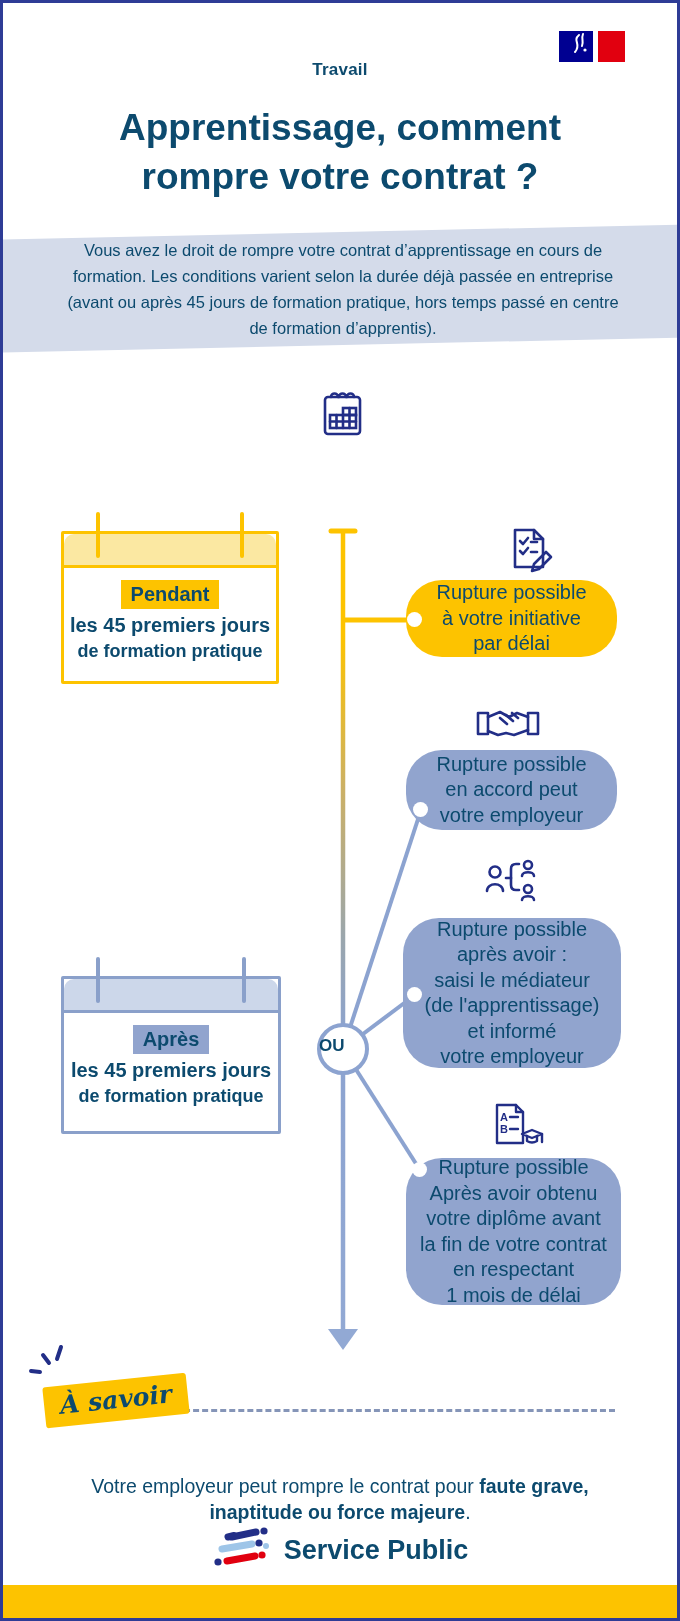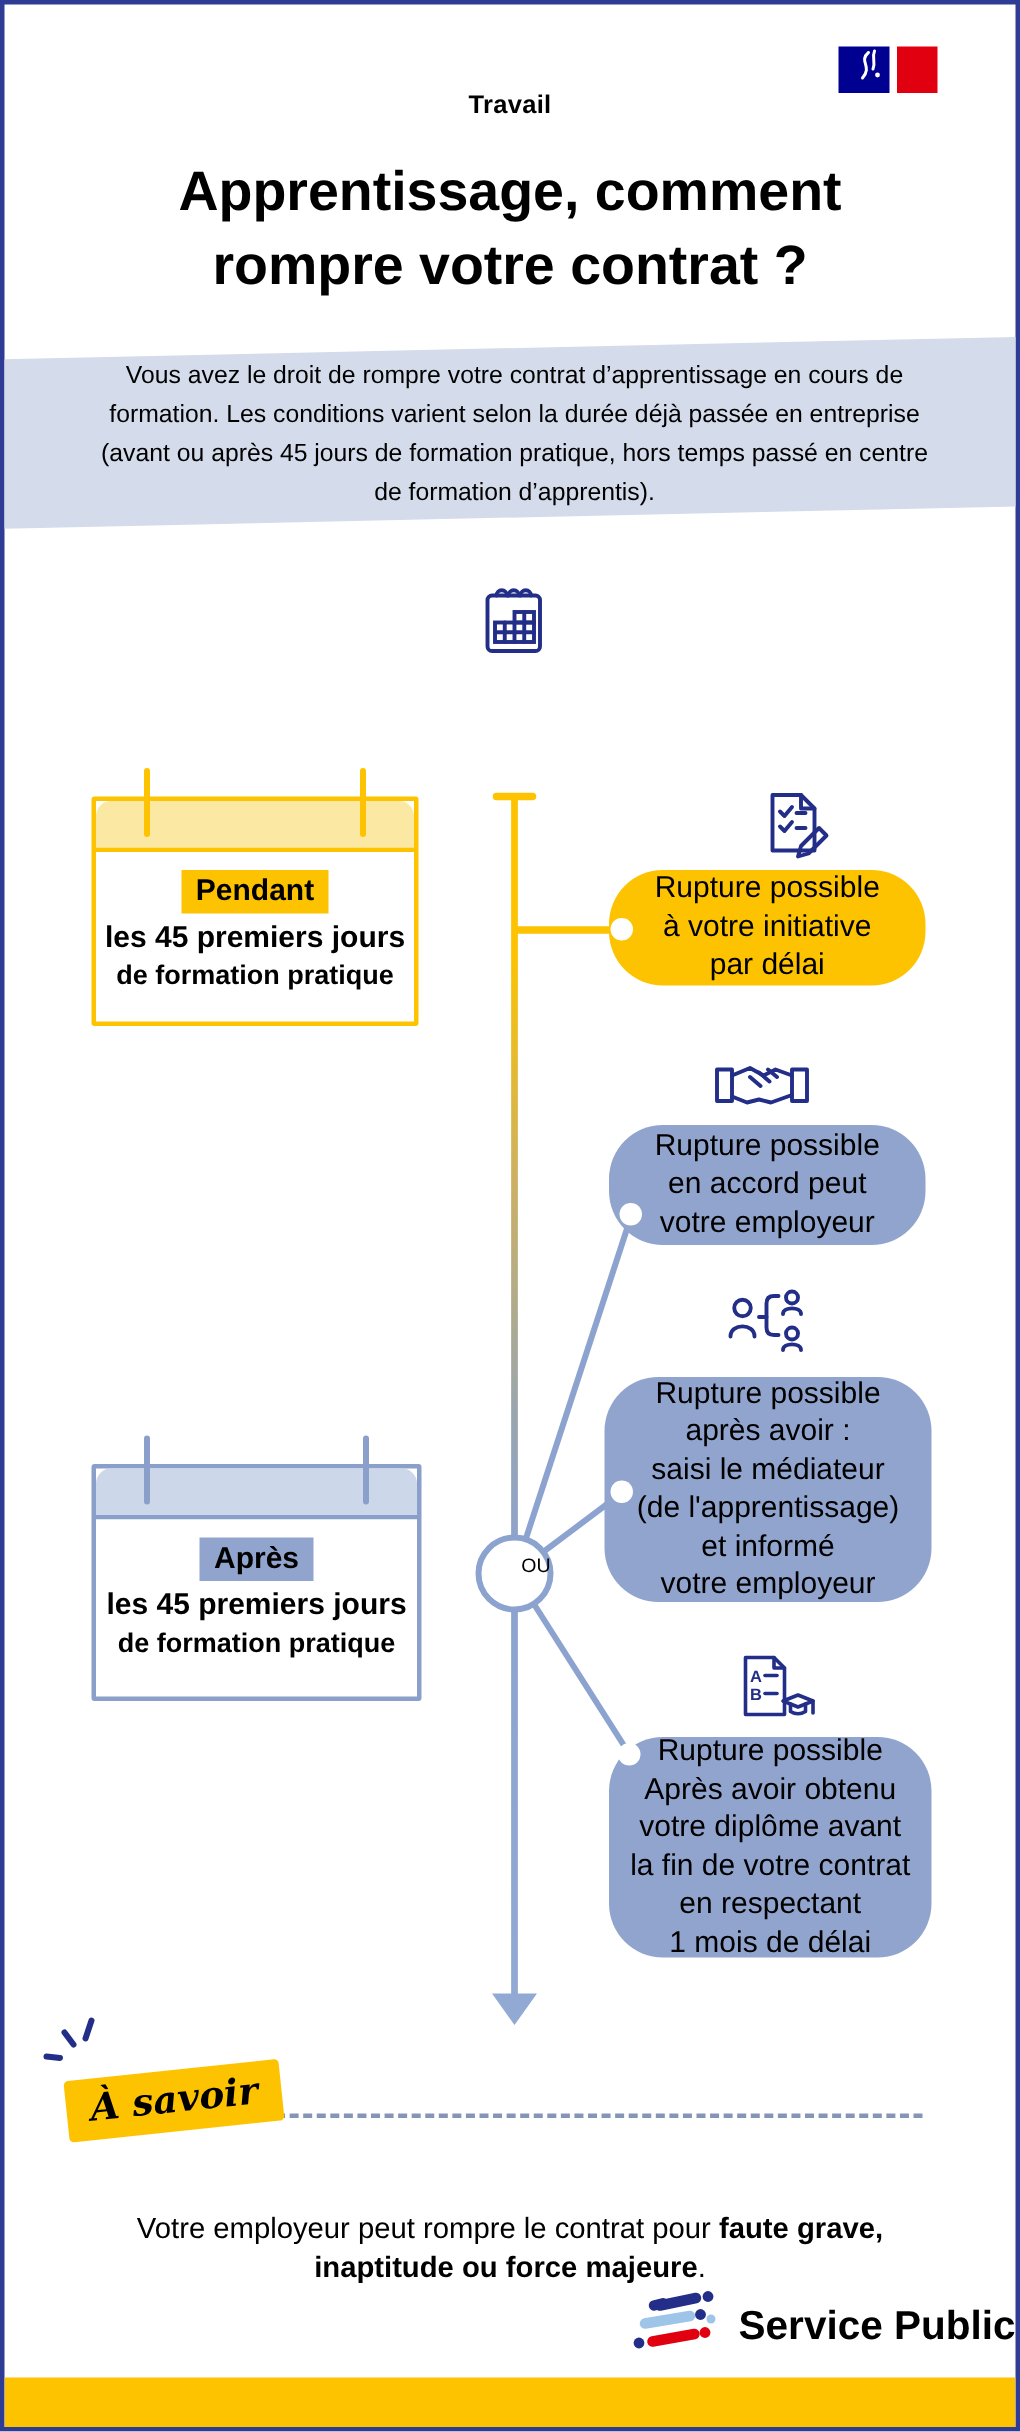--- a/index.html
+++ b/index.html
@@ -1,19 +1,19 @@
 <!DOCTYPE html>
 <html><head>
 <meta charset="utf-8">
 <style>
   html,body{margin:0;padding:0;background:#e8e8e8;}
   #canvas{
     position:relative;width:680px;height:1621px;margin:0 auto;
     background:#ffffff;border:3px solid #2e3c96;box-sizing:border-box;
-    font-family:"Liberation Sans",sans-serif;color:#000000;overflow:hidden;
+    font-family:"Liberation Sans",sans-serif;color:#0c4a6e;overflow:hidden;
   }
   .abs{position:absolute;}
   
   .category{top:57px;left:0;width:100%;text-align:center;font-size:17px;font-weight:bold;letter-spacing:.2px;}
   .title{top:100px;left:0;width:100%;text-align:center;font-size:37px;font-weight:bold;line-height:49px;}
   .flag{top:28px;right:52px;display:flex;align-items:stretch;height:31px;}
   .flag .blue{width:34px;background:#000091;position:relative;overflow:hidden;}
   .flag .gap{width:5px;background:#fff;}
   .flag .red{width:27px;background:#e1000f;}
   
@@ -44,32 +44,32 @@
   
   .bubble{z-index:2;border-radius:36px;display:flex;flex-direction:column;justify-content:center;
           align-items:center;text-align:center;font-size:20px;line-height:25.5px;font-weight:500;}
   .b-yellow{background:#fdc300;}
   .b-blue{background:#91a4ce;}
   .bubble1{left:403px;top:577px;width:211px;height:77px;}
   .bubble2{left:403px;top:747px;width:211px;height:80px;}
   .bubble3{left:400px;top:915px;width:218px;height:150px;}
   .bubble4{left:403px;top:1155px;width:215px;height:147px;}
   .dot{position:absolute;z-index:3;width:15px;height:15px;border-radius:50%;background:#fff;}
-  .ou{z-index:3;left:316px;top:1033px;width:48px;height:26px;text-align:right;font-size:13px;font-weight:normal;}
+  .ou{z-index:3;left:316px;top:1033px;width:48px;height:26px;text-align:left;font-size:17px;font-weight:bold;}
   .icon{z-index:3;}
   .icon svg{display:block;}
   
   .sparks{left:20px;top:1338px;z-index:2;}
   .badge{left:41px;top:1377px;z-index:2;background:#fdc300;padding:5px 16px 7px 16px;border-radius:3px;
          transform:rotate(-6deg);font-family:"DejaVu Serif",serif;font-style:italic;font-weight:bold;font-size:25px;}
   .dashes{left:172px;top:1406px;width:440px;border-top:3px dashed #8595b8;}
   .note-text{top:1436px;left:0;width:100%;text-align:center;font-size:19.5px;line-height:26px;font-weight:500;margin-top:34px;}
   .note-text b{font-weight:bold;}
   
-  .brand{top:1521px;left:0;width:100%;display:flex;justify-content:flex-end;align-items:center;gap:10px;}
+  .brand{top:1521px;left:0;width:100%;display:flex;justify-content:center;align-items:center;gap:10px;}
   .brand-name{font-size:27px;font-weight:bold;}
   .footbar{left:0;bottom:0;width:100%;height:33px;background:#fdc300;}
 </style>
 </head>
 <body>
 
 <div id="canvas">
 
   <div class="abs category">Travail</div>
   <div class="abs title">

